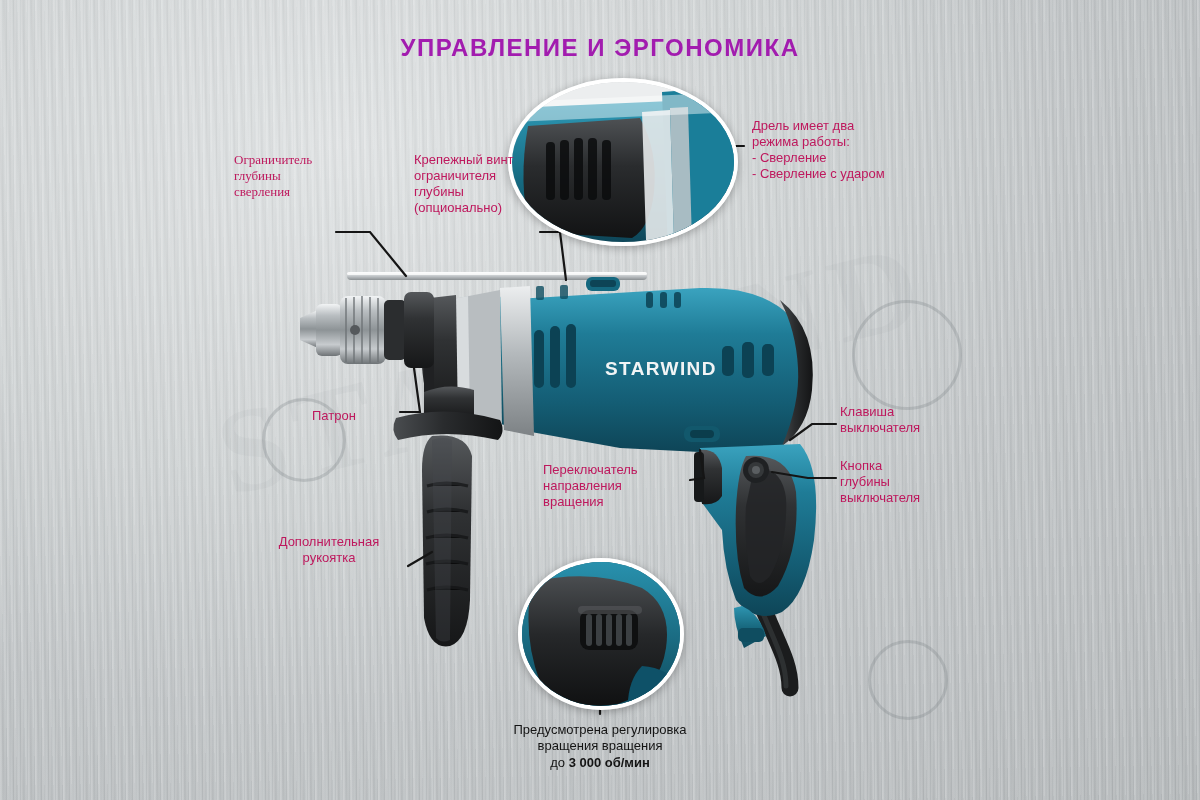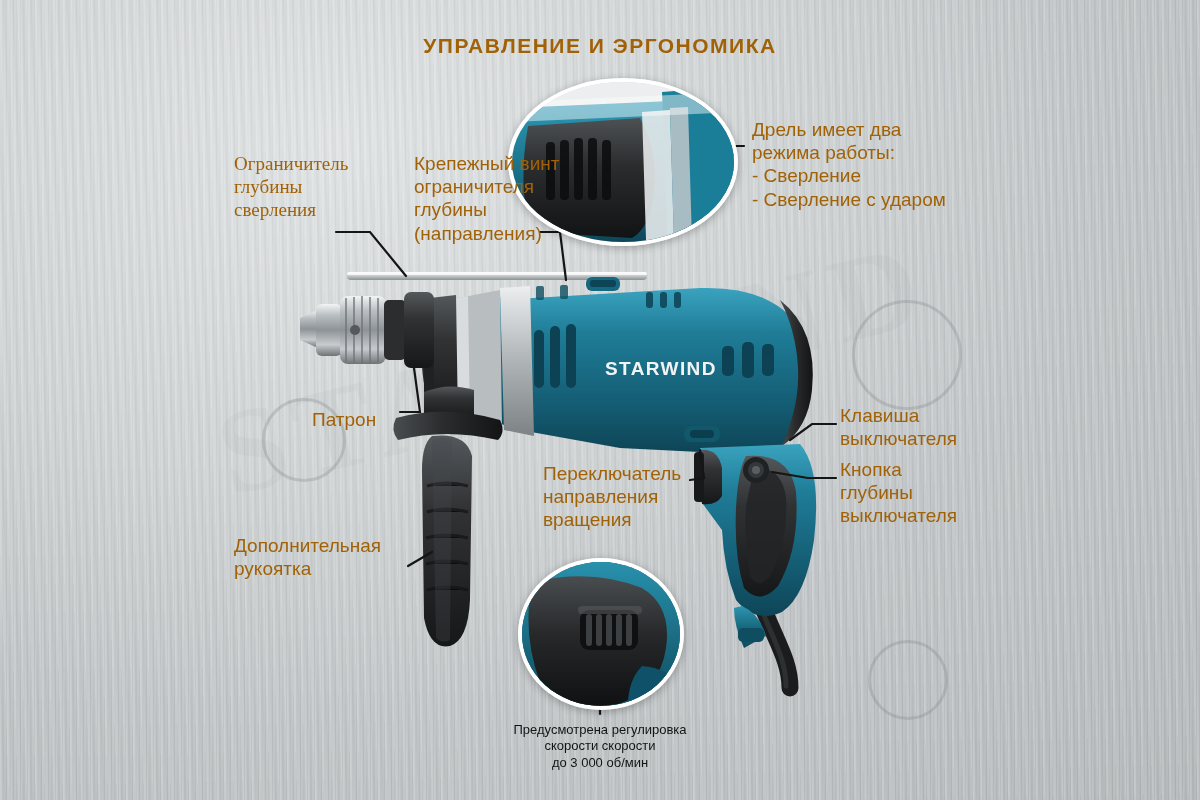--- a/index.html
+++ b/index.html
@@ -58,44 +58,44 @@
     color: rgba(130,135,138,0.18);
     letter-spacing: 10px;
     font-family: "Liberation Serif", serif;
   }
 
   h1#title {
     position: absolute;
     left: 0; right: 0; top: 34px;
     text-align: center;
     margin: 0;
-    font-size: 21px;
+    font-size: 24px;
     font-weight: 700;
     letter-spacing: 1.5px;
-    color: #a16207;
+    color: #a21caf;
   }
 
   .callout {
     position: absolute;
-    font-size: 19px;
+    font-size: 13px;
     line-height: 1.22;
-    color: #a16207;
+    color: #be185d;
     white-space: pre-line;
   }
   .callout.left { text-align: left; }
 
   .bottom-note {
     position: absolute;
     left: 360px; top: 722px; width: 480px;
     text-align: center;
     font-size: 13px;
     line-height: 1.25;
     color: #141414;
   }
-  .bottom-note b { font-weight: 400; }
+  .bottom-note b { font-weight: 700; }
 
   svg.overlay {
     position: absolute; left: 0; top: 0;
     width: 1200px; height: 800px;
     pointer-events: none;
   }
 
   .zoom-circle {
     position: absolute;
     border-radius: 50%;
@@ -360,44 +360,44 @@
     </svg>
   </div>
 
   <div class="callout left" style="left:234px; top:152px; width:160px;font-family:Liberation Serif, serif;">Ограничитель
 глубины
 сверления</div>
 
   <div class="callout left" style="left:414px; top:152px; width:175px;">Крепежный винт
 ограничителя
 глубины
-(направления)</div>
+(опционально)</div>
 
   <div class="callout left" style="left:752px; top:118px; width:240px;">Дрель имеет два
 режима работы:
 - Сверление
 - Сверление с ударом</div>
 
   <div class="callout left" style="left:312px; top:400px; width:110px;margin-top:8px;">Патрон</div>
 
   <div class="callout left" style="left:516px; top:462px; width:180px;margin-left:27px;">Переключатель
 направления
 вращения</div>
 
-  <div class="callout left" style="left:234px; top:534px; width:190px;">Дополнительная
+  <div class="callout left" style="left:234px; top:534px; width:190px;text-align:center;">Дополнительная
 рукоятка</div>
 
   <div class="callout left" style="left:840px; top:404px; width:160px;">Клавиша
 выключателя</div>
 
   <div class="callout left" style="left:840px; top:458px; width:160px;">Кнопка
 глубины
 выключателя</div>
 
   <div class="bottom-note">
     <div>Предусмотрена регулировка</div>
-    <div>скорости скорости</div>
+    <div>вращения вращения</div>
     <div>
       <span>до </span><b>3 000 об/мин</b>
     </div>
   </div>
 
 </div>
 
 </body></html>

